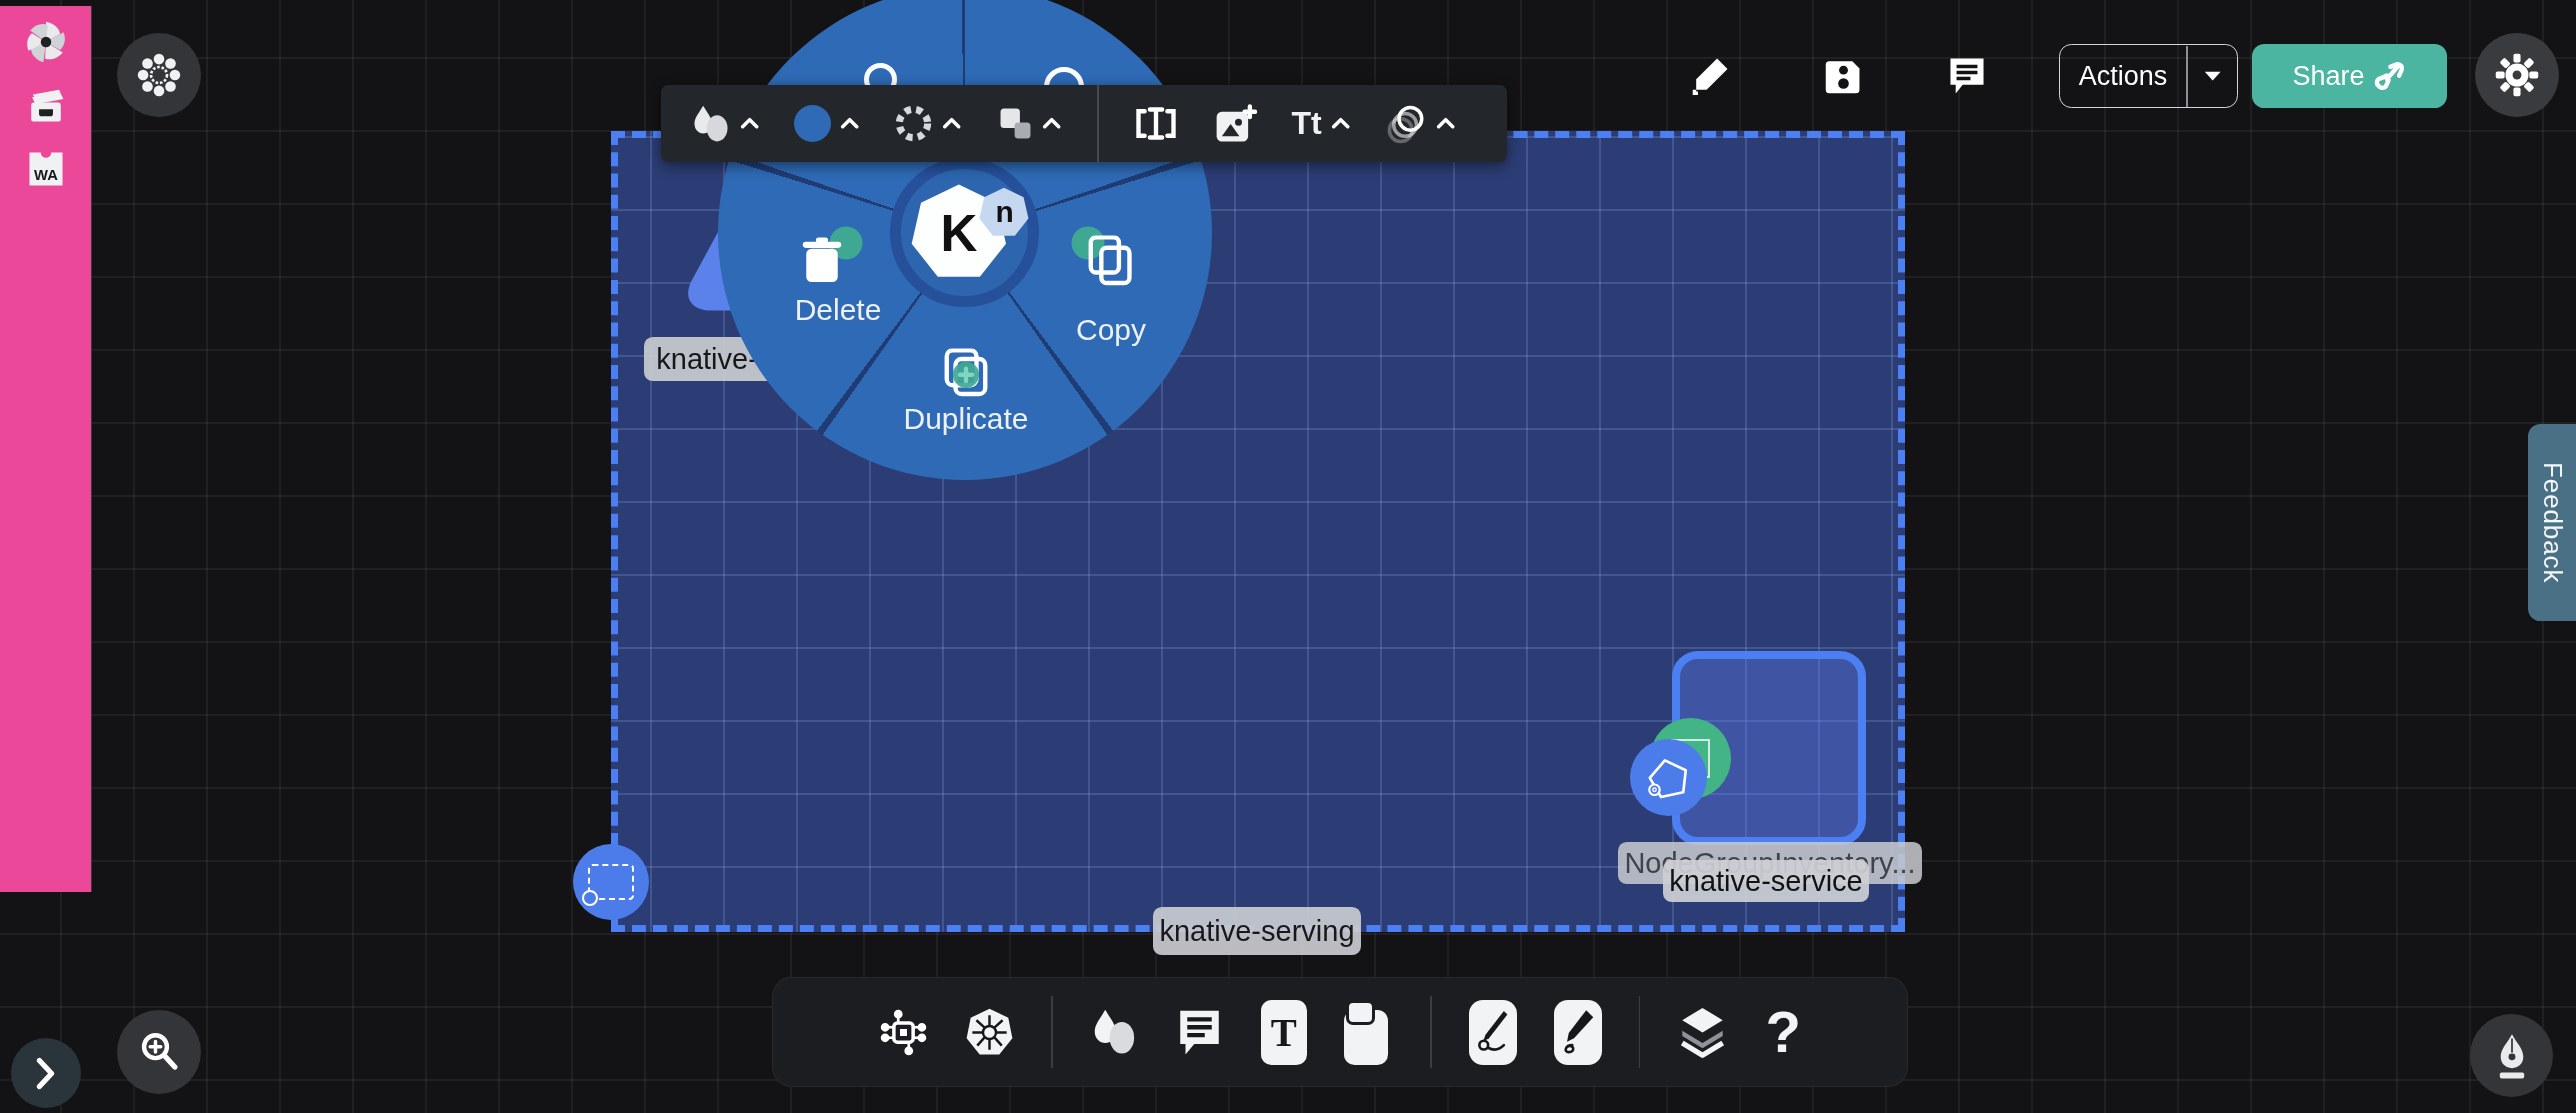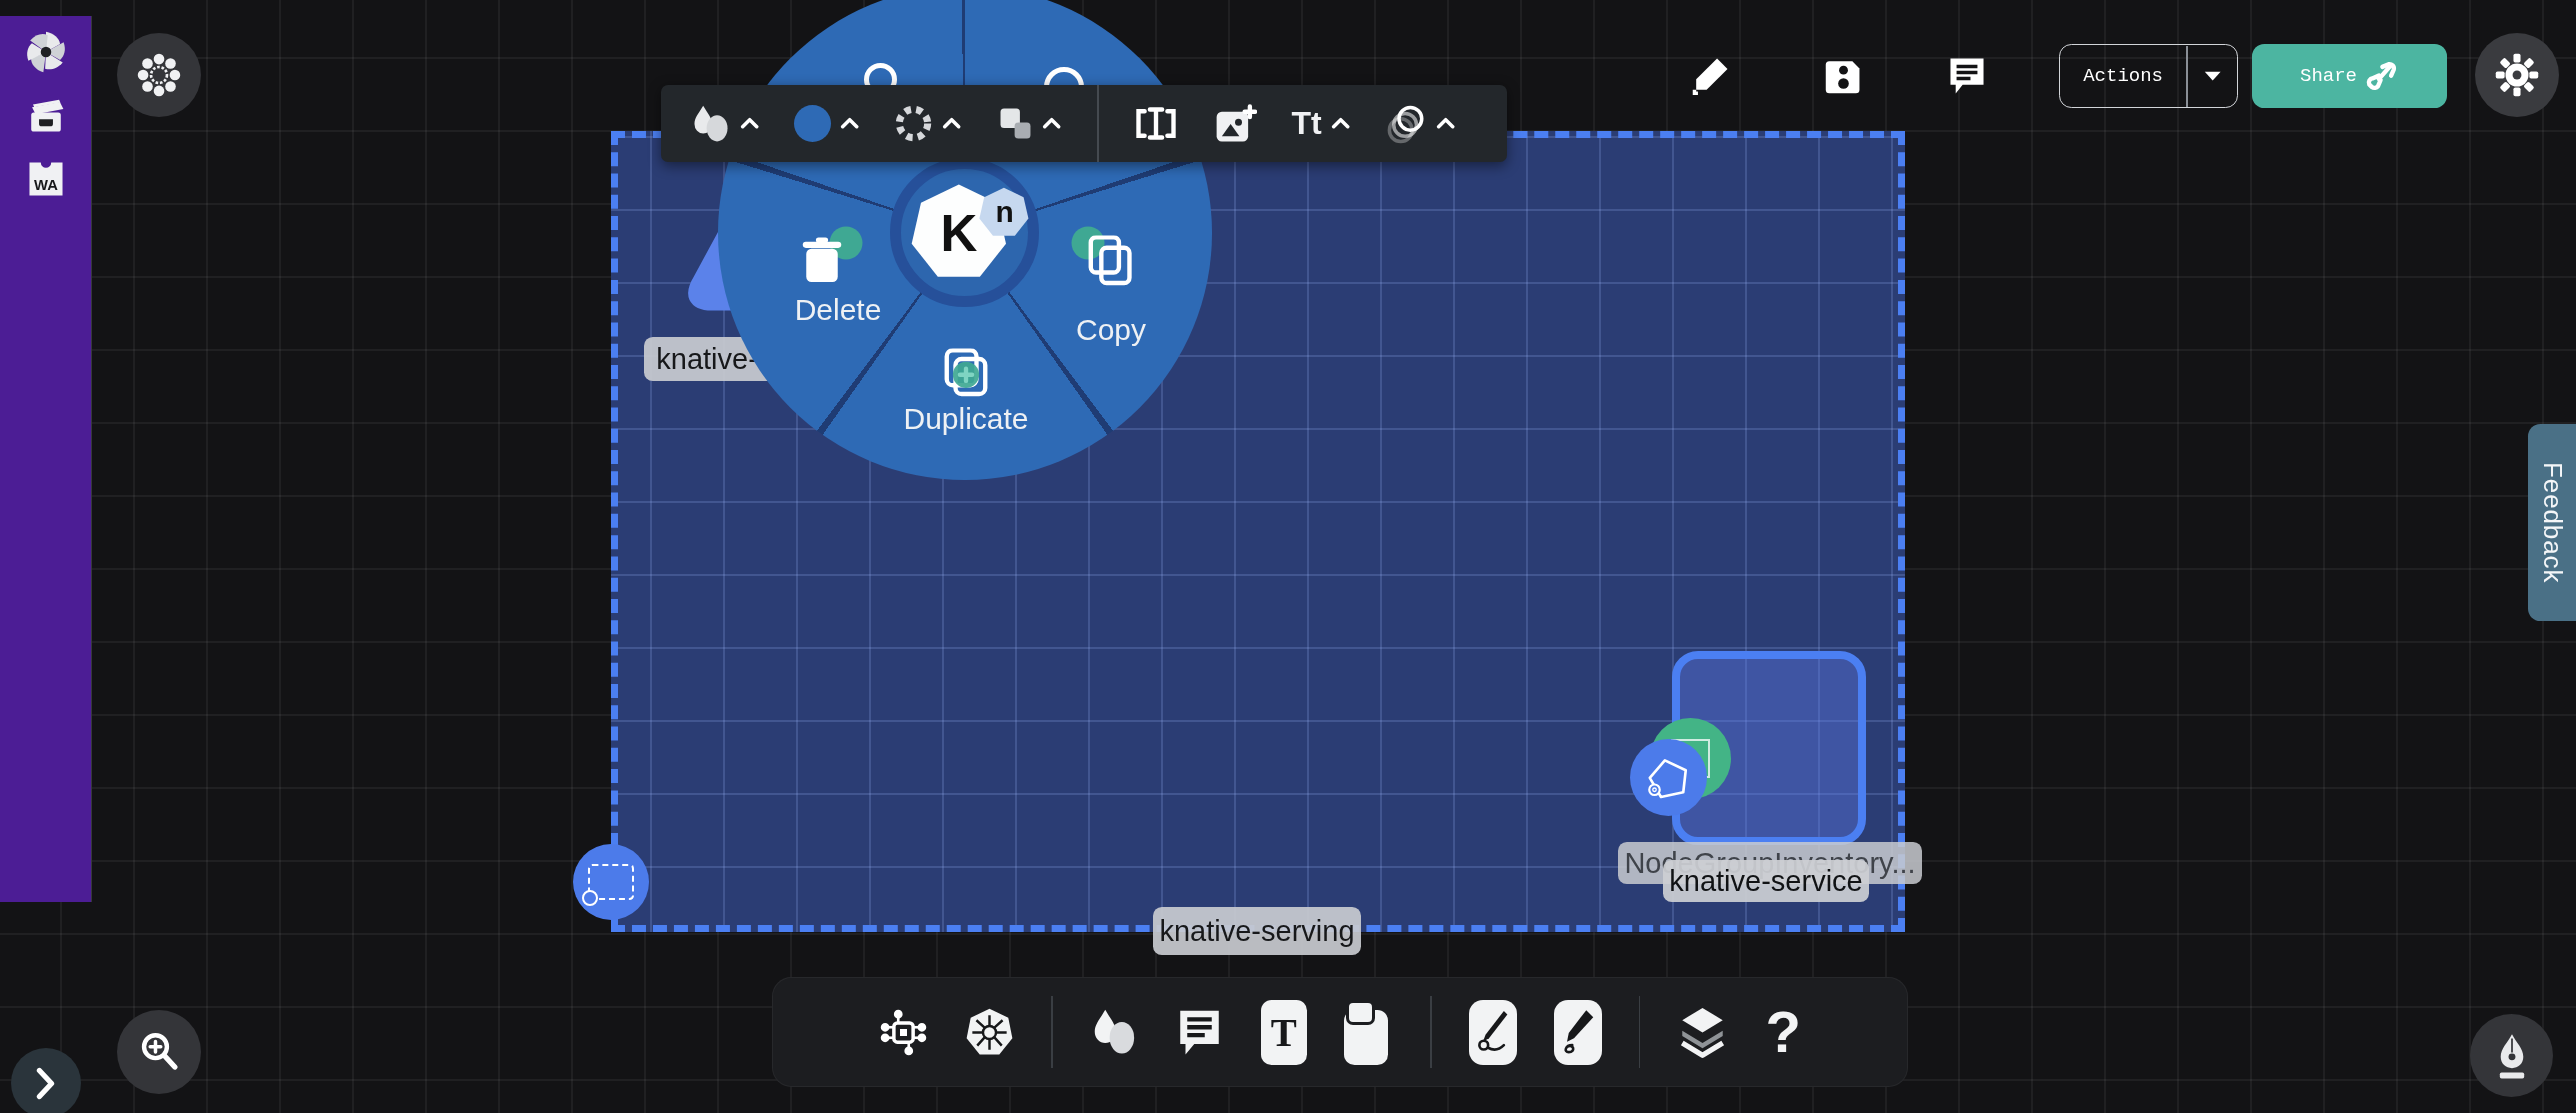--- a/index.html
+++ b/index.html
@@ -12,21 +12,21 @@
     background-size:73px 73px;
     background-position:60px 57px;
     font-family:"Liberation Sans", sans-serif;
     color:#fff;
   }
   .abs{position:absolute;}
   .circle-btn{border-radius:50%;background:#343539;display:flex;align-items:center;justify-content:center;}
   .pill{background:rgba(201,203,208,0.92);border-radius:8.8px;color:#17181a;
         display:flex;align-items:center;justify-content:center;font-size:29px;white-space:nowrap;}
   
-  #sidebar{left:0;top:16px;width:91px;height:886px;background:#4c1d95;border-right:1.8px solid #37383c;z-index:30;}
+  #sidebar{left:0;top:6px;width:91px;height:886px;background:#ec4899;border-right:1.8px solid #37383c;z-index:30;}
   .side-ic{position:absolute;left:50%;transform:translateX(-50%);display:flex;align-items:center;justify-content:center;}
   
   #selection{left:611px;top:131px;width:1294px;height:801px;box-sizing:border-box;
     background-color:#2b3d74;
     background-image:
       linear-gradient(rgba(160,185,255,0.20) 1.8px, transparent 1.8px),
       linear-gradient(90deg, rgba(160,185,255,0.20) 1.8px, transparent 1.8px);
     background-size:73px 73px;background-position:32px 71px;
     border:7px dashed #4b7ff2;z-index:3;}
   
@@ -54,21 +54,21 @@
   .tdiv{width:1.8px;height:72px;background:#3a3e43;}
   .card{background:#f2f3f4;border-radius:10.6px;display:flex;align-items:center;justify-content:center;}
   
   #actions-btn{left:2059px;top:44px;width:179px;height:64px;border:1.8px solid #d2d5d9;border-radius:12.3px;
     display:flex;align-items:center;box-sizing:border-box;background:transparent;z-index:25;}
   #share-btn{left:2252px;top:44px;width:195px;height:64px;background:#4cb5a1;border-radius:12.3px;
     display:flex;align-items:center;justify-content:center;gap:7px;z-index:25;}
   #feedback{left:2528px;top:424px;width:48px;height:197px;background:#4a7086;border-radius:12.3px 0 0 12.3px;
     display:flex;align-items:center;justify-content:center;z-index:25;}
   #feedback span{writing-mode:vertical-rl;font-size:26px;color:#f4f6f8;letter-spacing:0.9px;}
-  .toplabel{font-size:19px;color:#fff;font-family:Liberation Mono, monospace;}
+  .toplabel{font-size:27px;color:#fff;}
   svg{display:block;}
 </style>
 </head>
 <body>
 
 <div class="abs" id="selection"></div>
 
 <div class="abs" style="left:679px;top:172px;z-index:4;">
   <svg width="150" height="148" viewBox="0 0 140 140">
     <path d="M70 8 Q78 8 83 18 L130 106 Q136 120 124 127 Q118 131 106 131 L30 131 Q14 131 9 121 Q5 112 13 99 L57 18 Q62 8 70 8 Z" fill="#5b82ea"></path>

